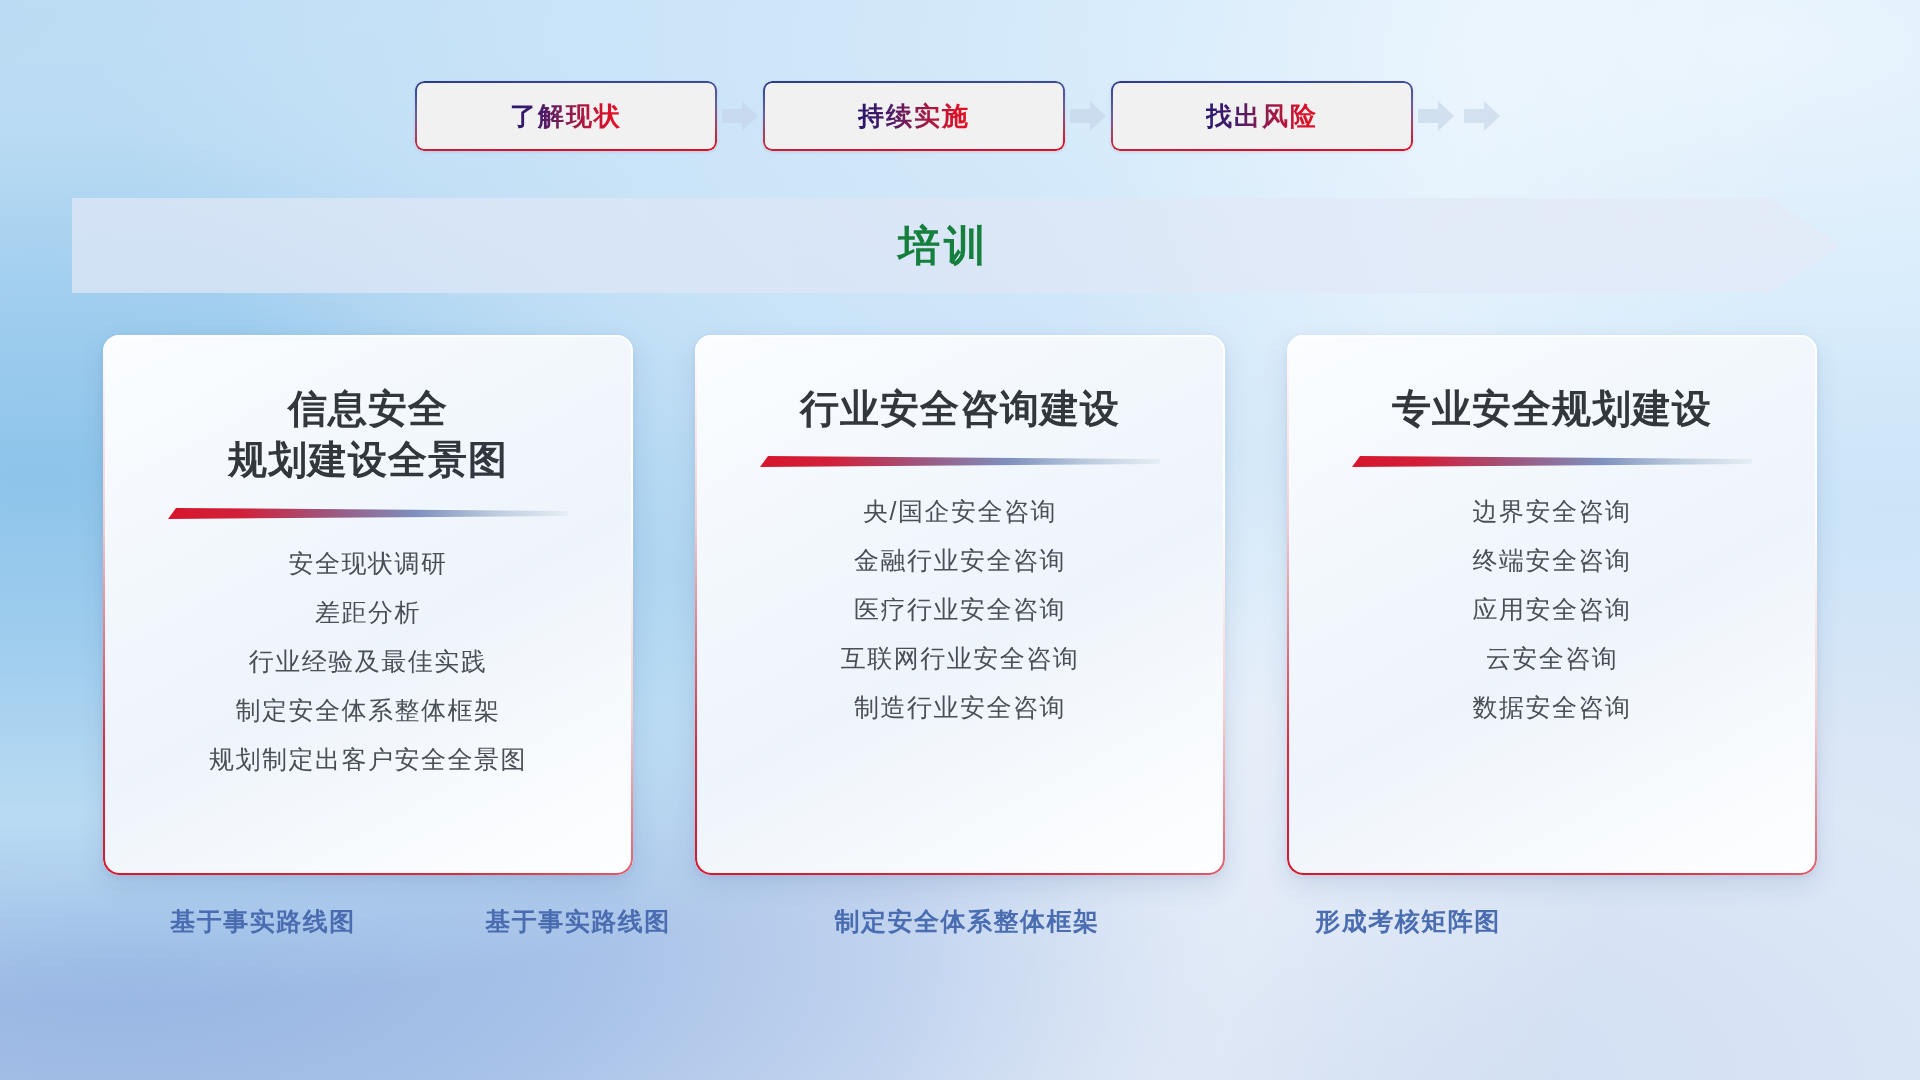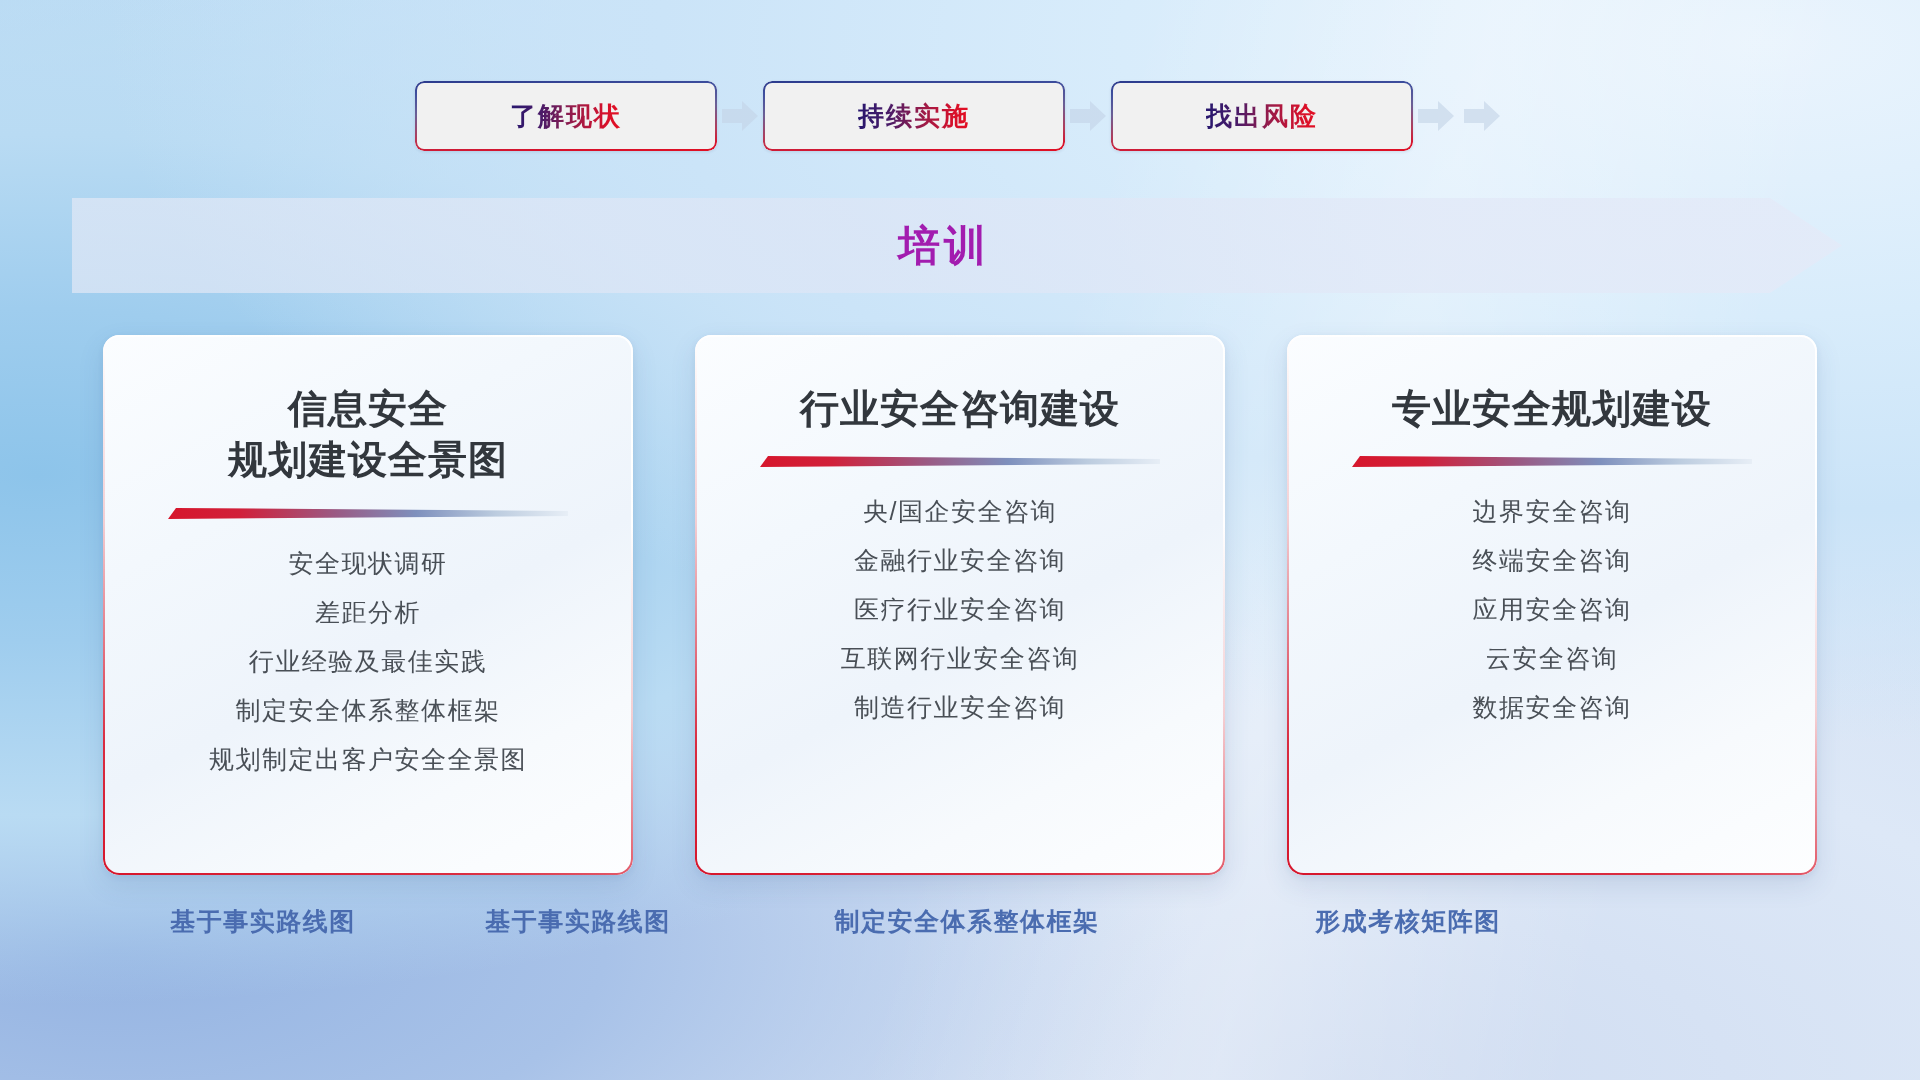--- a/index.html
+++ b/index.html
@@ -64,21 +64,21 @@
   }
   #banner-shape{
     position:absolute; inset:0;
     background:linear-gradient(90deg, rgba(225,232,246,.72) 0%, rgba(222,230,246,.72) 45%, rgba(228,234,248,.80) 100%);
     -webkit-clip-path:polygon(0 0, calc(100% - 72px) 0, 100% 50%, calc(100% - 72px) 100%, 0 100%);
     clip-path:polygon(0 0, calc(100% - 72px) 0, 100% 50%, calc(100% - 72px) 100%, 0 100%);
   }
   #banner-text{
     position:absolute; inset:0;
     display:flex; align-items:center; justify-content:center;
-    font-size:42px; font-weight:700; color:#a21caf; letter-spacing:4px;
+    font-size:42px; font-weight:700; color:#15803d; letter-spacing:4px;
     padding-right:26px;
   }
 
   
   #cards{
     position:absolute; left:0; right:0; top:335px; height:540px;
     display:flex; justify-content:center; gap:62px;
   }
   .card{
     width:530px; height:540px;

